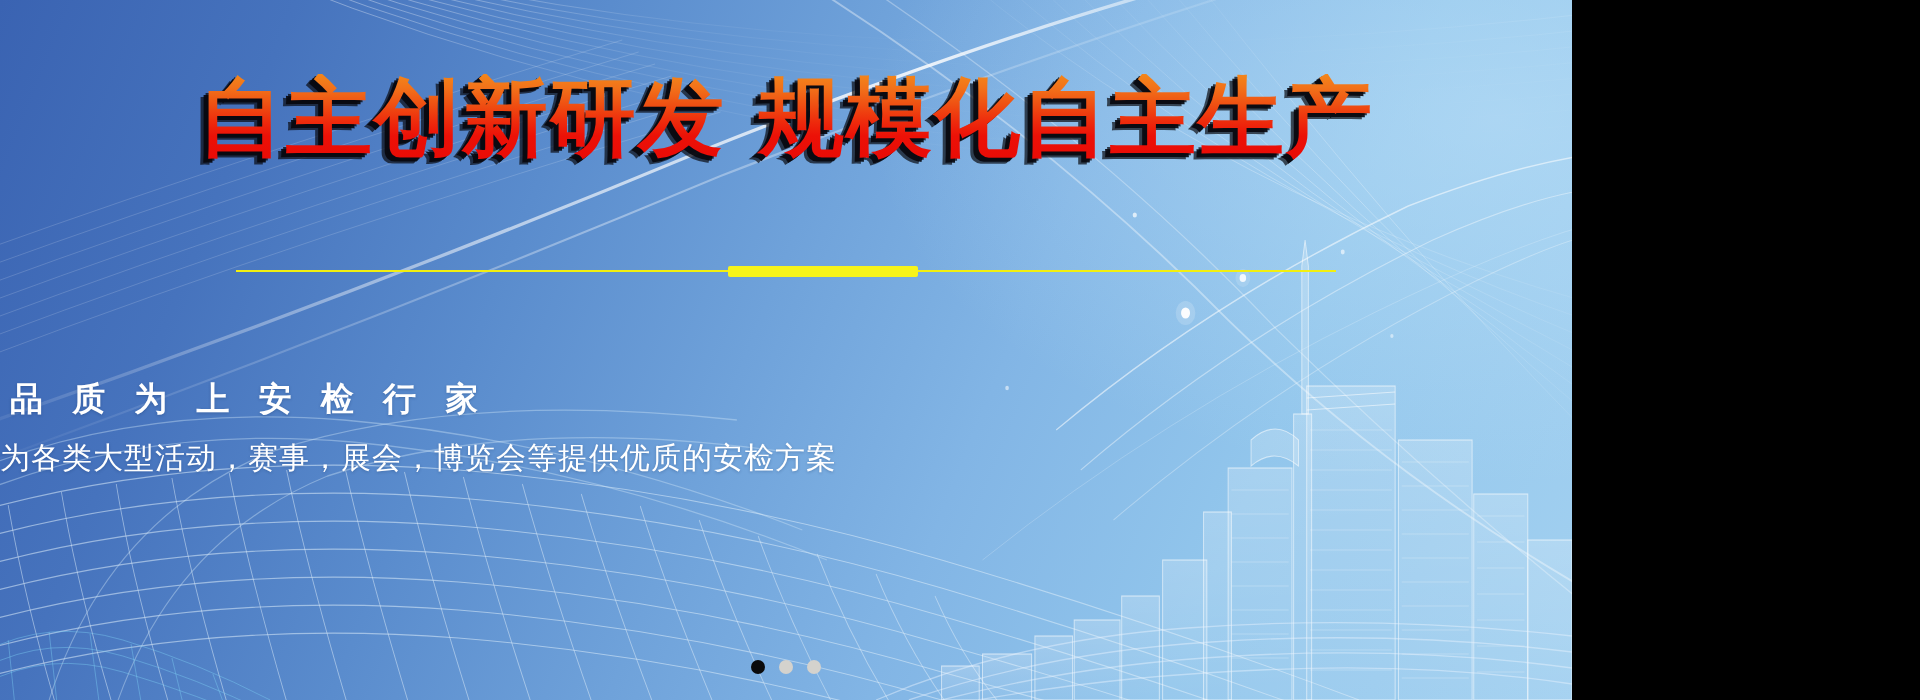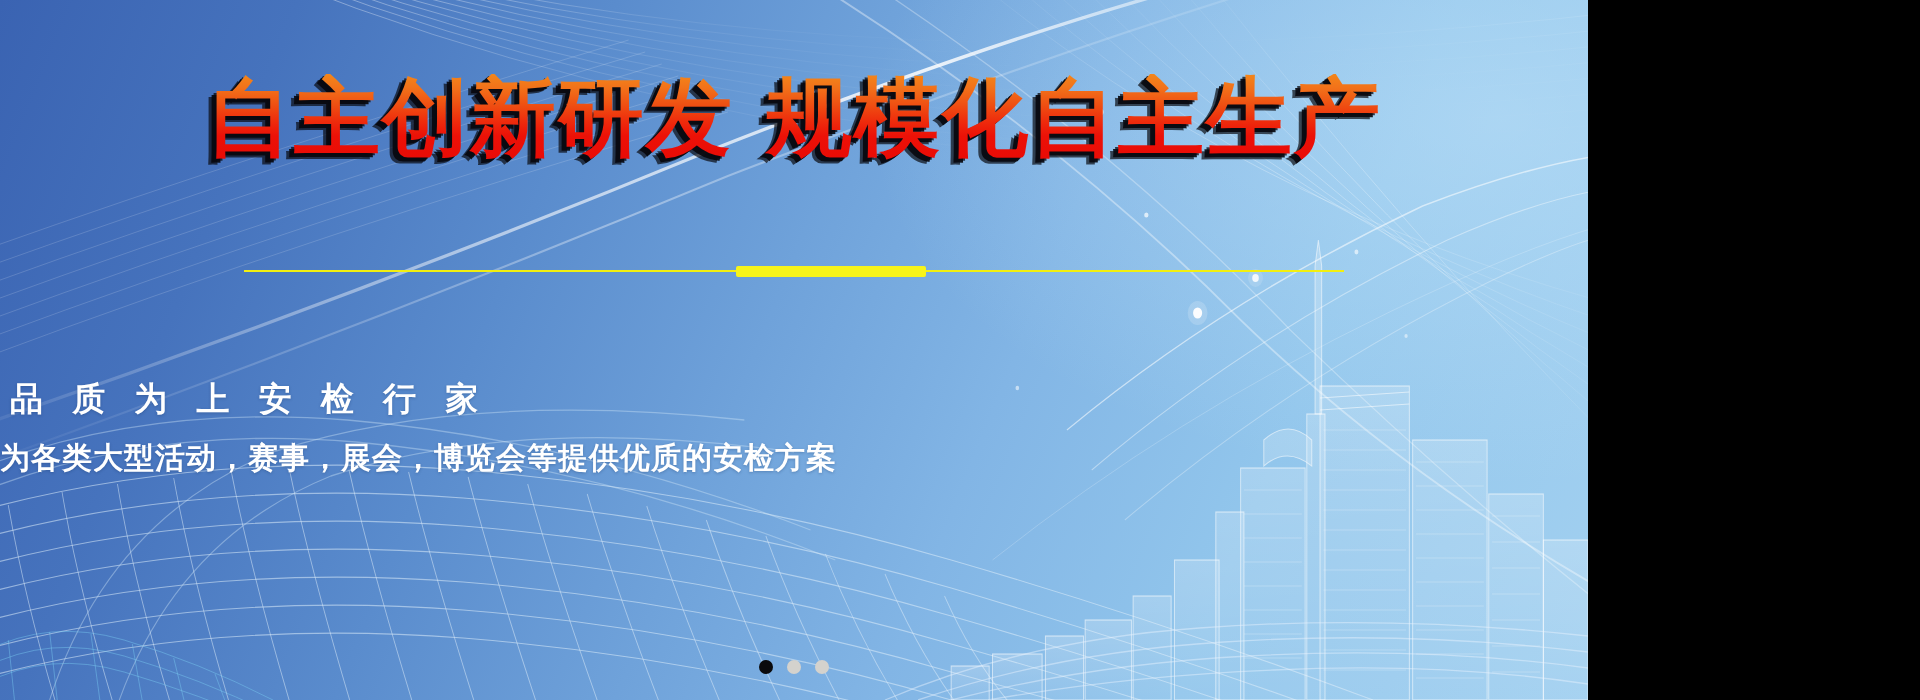--- a/index.html
+++ b/index.html
@@ -17,21 +17,20 @@
     background:
       radial-gradient(ellipse 900px 520px at 1500px 120px, rgba(190,225,248,0.55) 0%, rgba(190,225,248,0) 70%),
       linear-gradient(112deg,
         #3a63b2 0%,
         #4673bd 16%,
         #5a8ccd 33%,
         #6fa2da 48%,
         #82b5e5 62%,
         #92c6ec 78%,
         #a2d0f0 100%);
-    padding-left: 16px;
   }
 
   
   .layer {
     position: absolute;
     inset: 0;
     pointer-events: none;
   }
   .layer svg { display: block; width: 100%; height: 100%; }
 
@@ -107,21 +106,21 @@
     font-weight: bold;
     color: #ffffff;
     letter-spacing: 10px;
     text-indent: 10px;
     line-height: 1.25;
     text-shadow: 0 1px 3px rgba(20,50,95,0.30);
   }
   .sub-desc {
     margin-top: 20px;
     font-size: 30px;
-    font-weight: bold;
+    font-weight: normal;
     color: #ffffff;
     letter-spacing: 1px;
     line-height: 1.25;
     text-shadow: 0 1px 3px rgba(20,50,95,0.30);
   }
 
   
   .dots {
     position: absolute;
     left: 50%;

